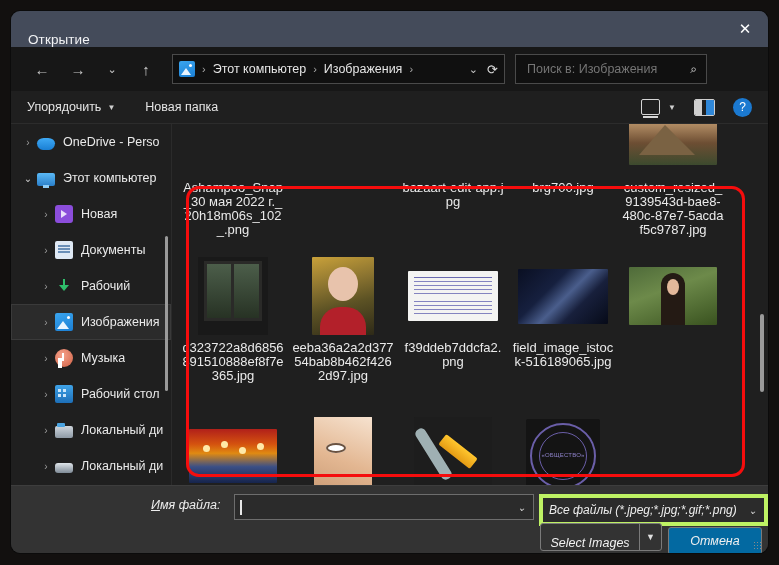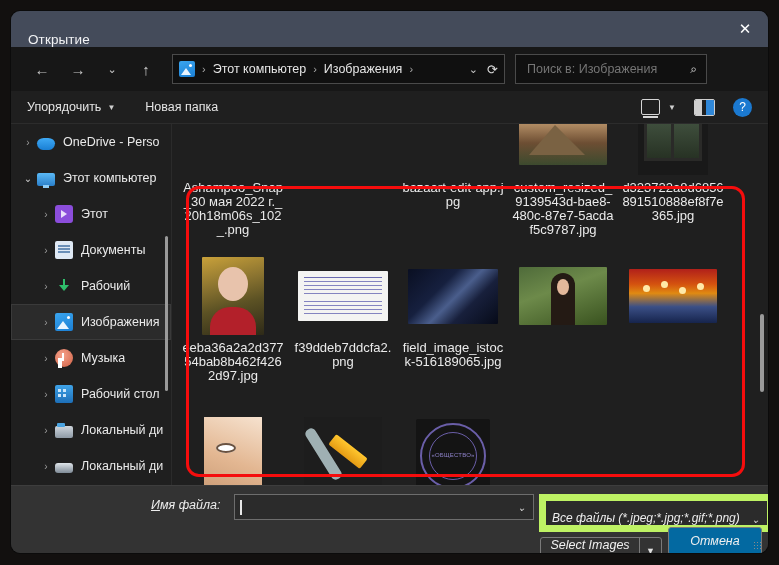--- a/index.html
+++ b/index.html
@@ -326,31 +326,31 @@
     background:#2b2b2b; border:1px solid #6d6d6d;
     display:flex; align-items:center;
   }
   #fname-caret {
     margin-left:5px; width:1.5px; height:15px; background:#e8e8e8;
   }
   #fname-drop { position:absolute; right:7px; color:#d4d4d4; font-size:10px; }
   #filter-box {
     position:absolute; left:528px; top:8px;
     width:221px; height:24px;
-    background:#2b2b2b; border:7px solid #bef264;
-    display:flex; align-items:flex-end;
+    background:#2b2b2b; border:4px solid #bef264;
+    display:flex; align-items:center;
   }
   #filter-text { margin-left:6px; color:#ededed; font-size:12px; white-space:nowrap; }
   #filter-drop { position:absolute; right:7px; color:#d4d4d4; font-size:10px; }
   #select-btn {
-    position:absolute; left:529px; top:51px;
+    position:absolute; left:529px; top:37px;
     width:120px; height:26px;
     border:1px solid #7a7a7a; border-radius:3px;
     background:#333333;
-    display:flex; align-items:flex-start;
+    display:flex; align-items:flex-end;
   }
   #select-label { flex:1; text-align:center; color:#f0f0f0; font-size:12.5px; }
   #select-split {
     width:21px; height:100%;
     border-left:1px solid #7a7a7a;
     display:flex;align-items:center;justify-content:center;
     color:#e0e0e0; font-size:9px;
   }
   #cancel-btn {
     position:absolute; left:657px; top:41px;
@@ -440,21 +440,21 @@
               <span class="side-label">OneDrive - Perso</span>
             </div>
             <div class="side-item">
               <span class="chev open">⌄</span>
               <span class="side-ico ico-pc"></span>
               <span class="side-label">Этот компьютер</span>
             </div>
             <div class="side-item indent">
               <span class="chev">›</span>
               <span class="side-ico ico-video"></span>
-              <span class="side-label">Этот</span>
+              <span class="side-label">Новая</span>
             </div>
             <div class="side-item indent">
               <span class="chev">›</span>
               <span class="side-ico ico-doc"></span>
               <span class="side-label">Документы</span>
             </div>
             <div class="side-item indent">
               <span class="chev">›</span>
               <span class="side-ico ico-dl"></span>
               <span class="side-label">Рабочий</span>
@@ -493,20 +493,24 @@
             <div class="cell">
               <div class="thumb-wrap"></div>
               <div class="fname">Ashampoo_Snap_30 мая 2022 г._20h18m06s_102_.png</div>
             </div>
             <div class="cell">
               <div class="thumb-wrap"></div>
             </div>
             <div class="cell">
               <div class="thumb-wrap"></div>
               <div class="fname">bazaart-edit-app.jpg</div>
+            </div>
+            <div class="cell">
+              <div class="thumb-wrap"></div>
+              <div class="fname">brg700.jpg</div>
             </div>
             <div class="cell">
               <div class="thumb-wrap">
                 <div class="thumb t-mountain"></div>
               </div>
               <div class="fname">custom_resized_9139543d-bae8-480c-87e7-5acdaf5c9787.jpg</div>
             </div>
             <div class="cell">
               <div class="thumb-wrap">
                 <div class="thumb t-window"></div>

